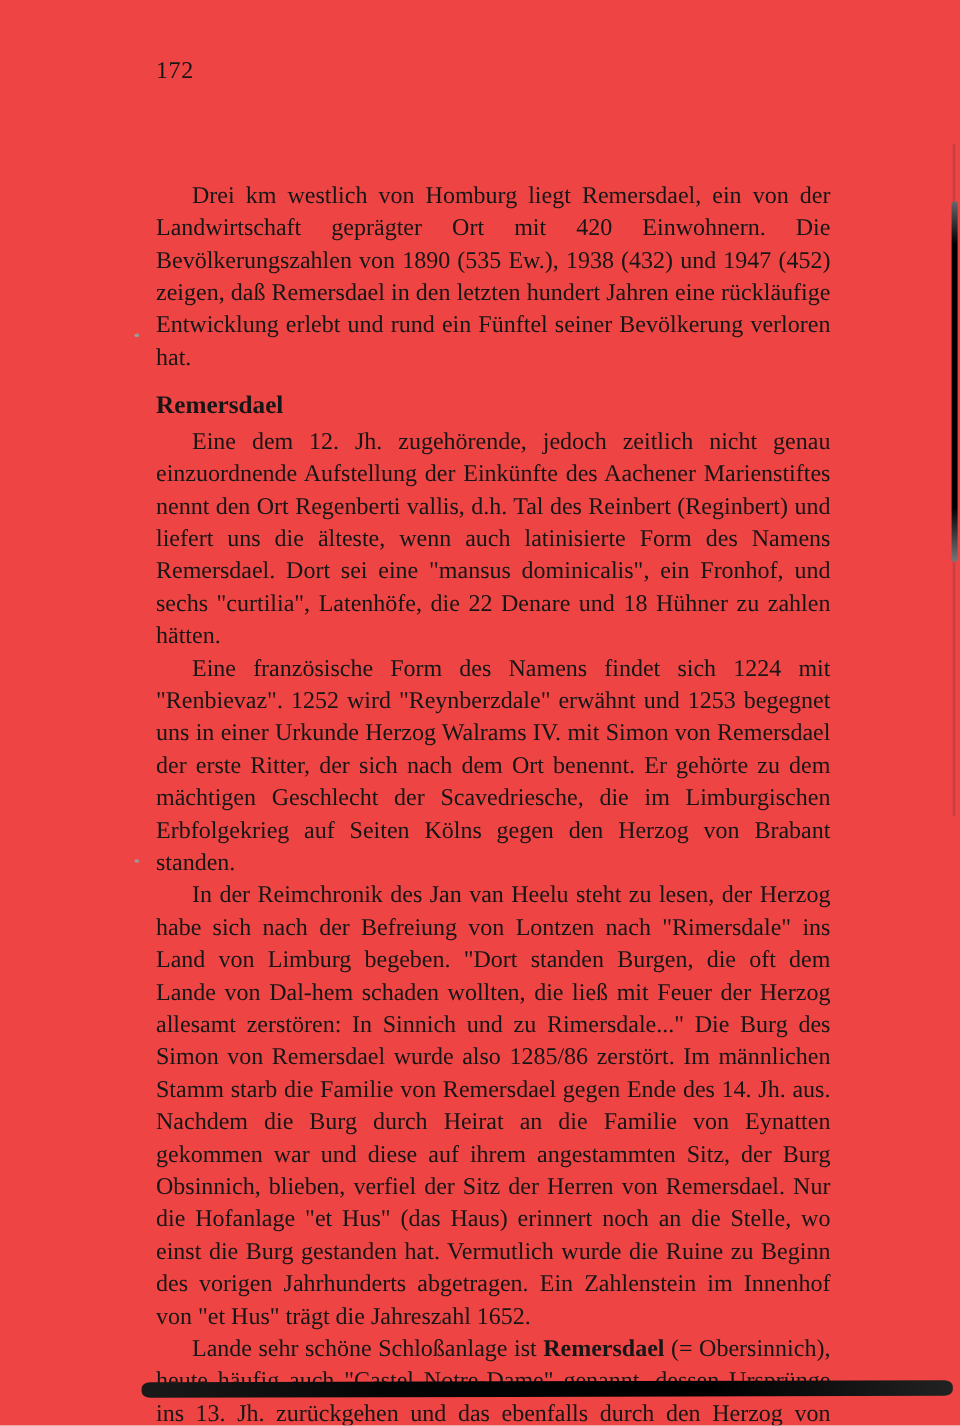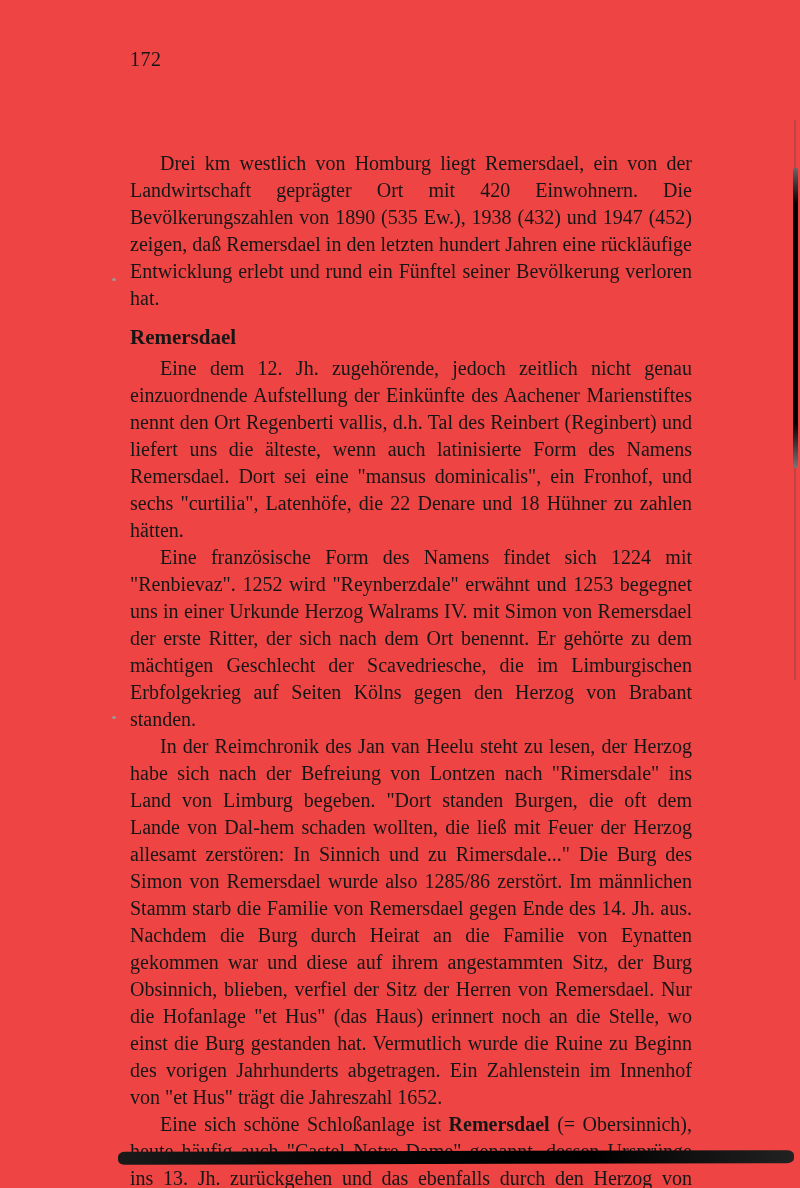--- a/index.html
+++ b/index.html
@@ -111,21 +111,21 @@
     <div>
         <p class="para"><span>Drei km westlich von Homburg liegt Remersdael, ein von der Landwirtschaft geprägter Ort mit 420 Einwohnern. Die Bevölkerungszahlen von 1890 (535 Ew.), 1938 (432) und 1947 (452) zeigen, daß Remersdael in den letzten hundert Jahren eine rückläufige Entwicklung erlebt und rund ein Fünftel seiner Bevölkerung verloren hat.</span></p>
       </div>
 
     <div class="section-heading">Remersdael</div>
 
     <div>
         <p class="para"><span>Eine dem 12. Jh. zugehörende, jedoch zeitlich nicht genau einzuordnende Aufstellung der Einkünfte des Aachener Marienstiftes nennt den Ort Regenberti vallis, d.h. Tal des Reinbert (Reginbert) und liefert uns die älteste, wenn auch latinisierte Form des Namens Remersdael. Dort sei eine "mansus dominicalis", ein Fronhof, und sechs "curtilia", Latenhöfe, die 22 Denare und 18 Hühner zu zahlen hätten.</span></p>
         <p class="para"><span>Eine französische Form des Namens findet sich 1224 mit "Renbievaz". 1252 wird "Reynberzdale" erwähnt und 1253 begegnet uns in einer Urkunde Herzog Walrams IV. mit Simon von Remersdael der erste Ritter, der sich nach dem Ort benennt. Er gehörte zu dem mächtigen Geschlecht der Scavedriesche, die im Limburgischen Erbfolgekrieg auf Seiten Kölns gegen den Herzog von Brabant standen.</span></p>
         <p class="para"><span>In der Reimchronik des Jan van Heelu steht zu lesen, der Herzog habe sich nach der Befreiung von Lontzen nach "Rimersdale" ins Land von Limburg begeben. "Dort standen Burgen, die oft dem Lande von Dal-hem schaden wollten, die ließ mit Feuer der Herzog allesamt zerstören: In Sinnich und zu Rimersdale..." Die Burg des Simon von Remersdael wurde also 1285/86 zerstört. Im männlichen Stamm starb die Familie von Remersdael gegen Ende des 14. Jh. aus. Nachdem die Burg durch Heirat an die Familie von Eynatten gekommen war und diese auf ihrem angestammten Sitz, der Burg Obsinnich, blieben, verfiel der Sitz der Herren von Remersdael. Nur die Hofanlage "et Hus" (das Haus) erinnert noch an die Stelle, wo einst die Burg gestanden hat. Vermutlich wurde die Ruine zu Beginn des vorigen Jahrhunderts abgetragen. Ein Zahlenstein im Innenhof von "et Hus" trägt die Jahreszahl 1652.</span></p>
-        <p class="para"><span>Eine sich schöne Schloßanlage ist </span><span class="bold">Remersdael</span><span> (= Obersinnich), heute häufig auch "Castel Notre-Dame" genannt, dessen Ursprünge ins 13. Jh. zurückgehen und das ebenfalls durch den Herzog von Brabant zerstört wurde.</span></p>
+        <p class="para"><span>Lande sehr schöne Schloßanlage ist </span><span class="bold">Remersdael</span><span> (= Obersinnich), heute häufig auch "Castel Notre-Dame" genannt, dessen Ursprünge ins 13. Jh. zurückgehen und das ebenfalls durch den Herzog von Brabant zerstört wurde.</span></p>
       </div>
 
   </div>
 
   <div class="artifact-right-faint"></div>
   <div class="artifact-right-bar"></div>
   <div class="artifact-bottom-bar"></div>
   <div class="artifact-speck-1"></div>
   <div class="artifact-speck-2"></div>
 

